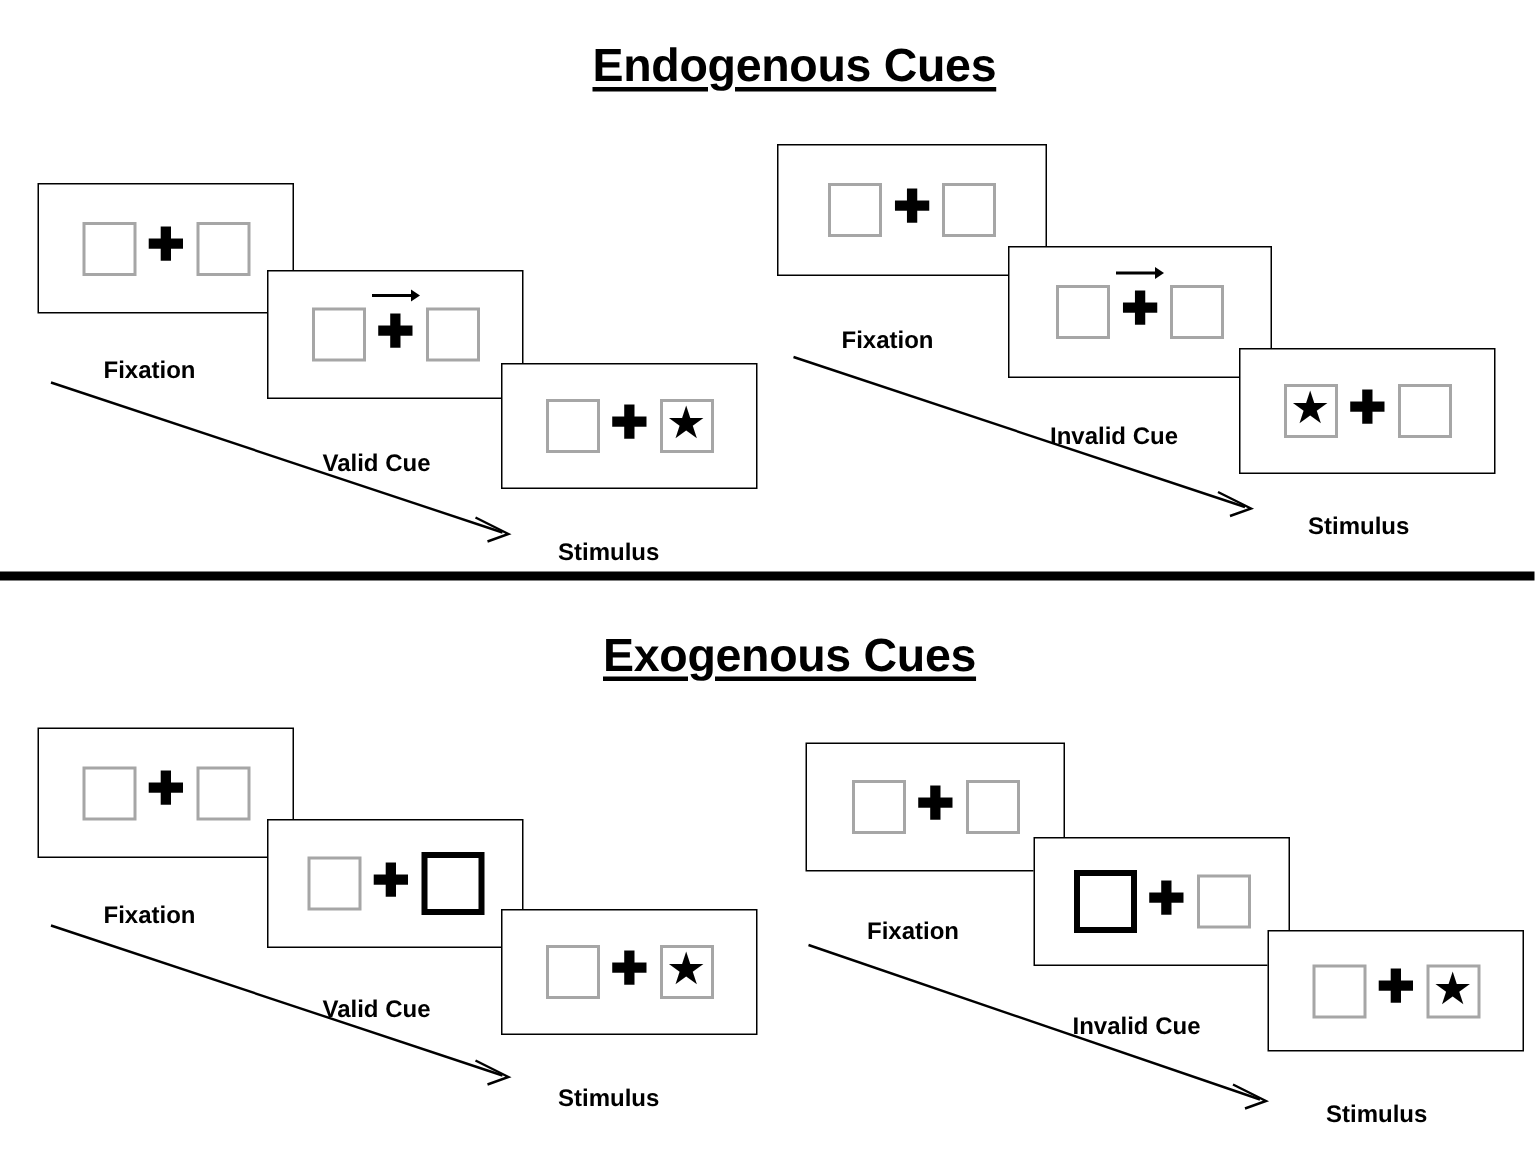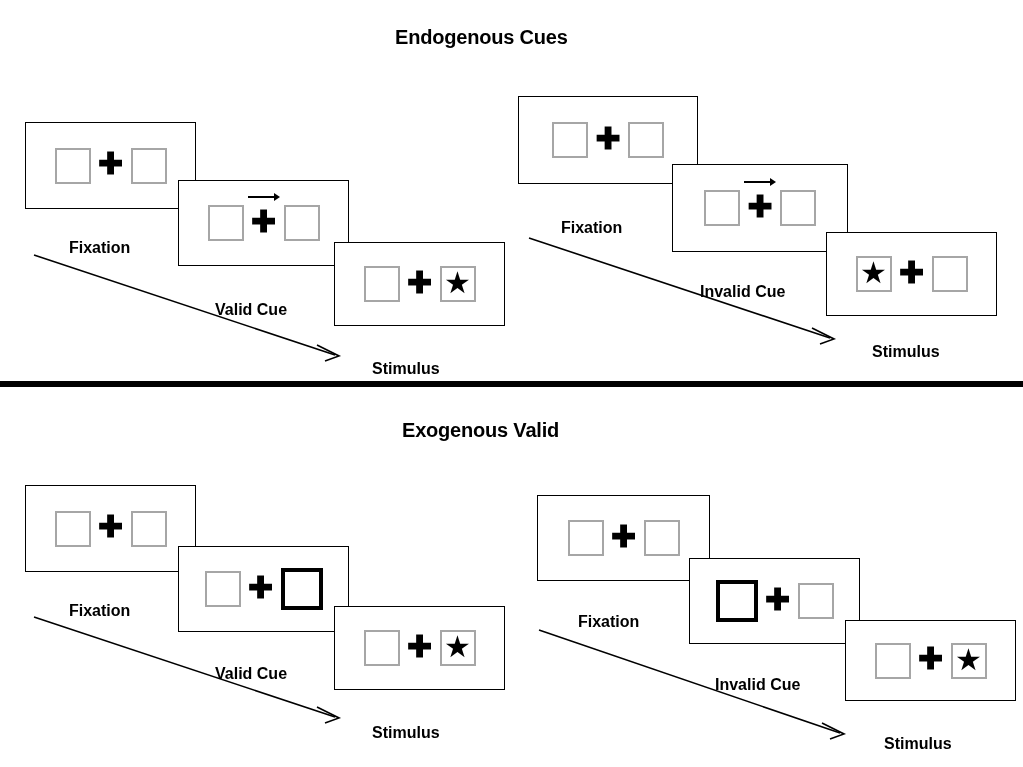--- a/index.html
+++ b/index.html
@@ -9,22 +9,23 @@
     font-family:"Liberation Sans", sans-serif;
     position:relative;
     overflow:hidden;
     color:#000000;
   }
   .stage{position:absolute;left:0;top:0;width:1023px;height:767px;}
 
   
   .section-title{
     position:absolute;
-    font-size:20px;
+    font-size:31px;
     font-weight:bold;
+    text-decoration:underline;
     text-underline-offset:4px;
     text-decoration-thickness:3px;
     white-space:nowrap;
     letter-spacing:-0.2px;
   }
 
   
   .divider{
     position:absolute;
     left:0;width:1023px;height:6px;
@@ -195,21 +196,21 @@
   </div>
   <div class="caption" style="left:872px;top:322px;">Stimulus</div>
 
   <svg class="flow-arrow" style="left:520px;top:228px;width:330px;height:125px;" viewBox="0 0 330 125">
     <line x1="9" y1="10" x2="310" y2="110" stroke="#000" stroke-width="1.6"></line>
     <polyline points="292,100 314,111 300,116" fill="none" stroke="#000" stroke-width="1.6"></polyline>
   </svg>
 
   <div class="divider" style="top:381px;"></div>
 
-  <div class="section-title" style="left:402px;top:419px;">Exogenous Valid</div>
+  <div class="section-title" style="left:402px;top:419px;">Exogenous Cues</div>
 
   <div class="panel" style="left:25px;top:485px;width:171px;height:87px;">
     <div class="panel-inner">
       <div class="box"></div>
       <div class="plus">
         <span class="glyph">✚</span>
       </div>
       <div class="box"></div>
     </div>
   </div>

